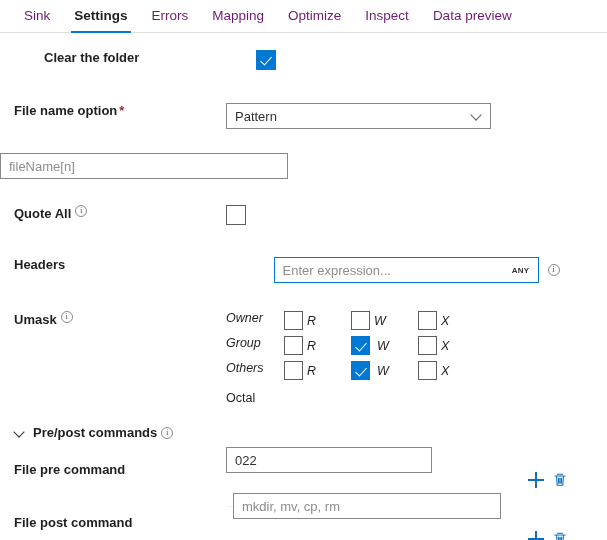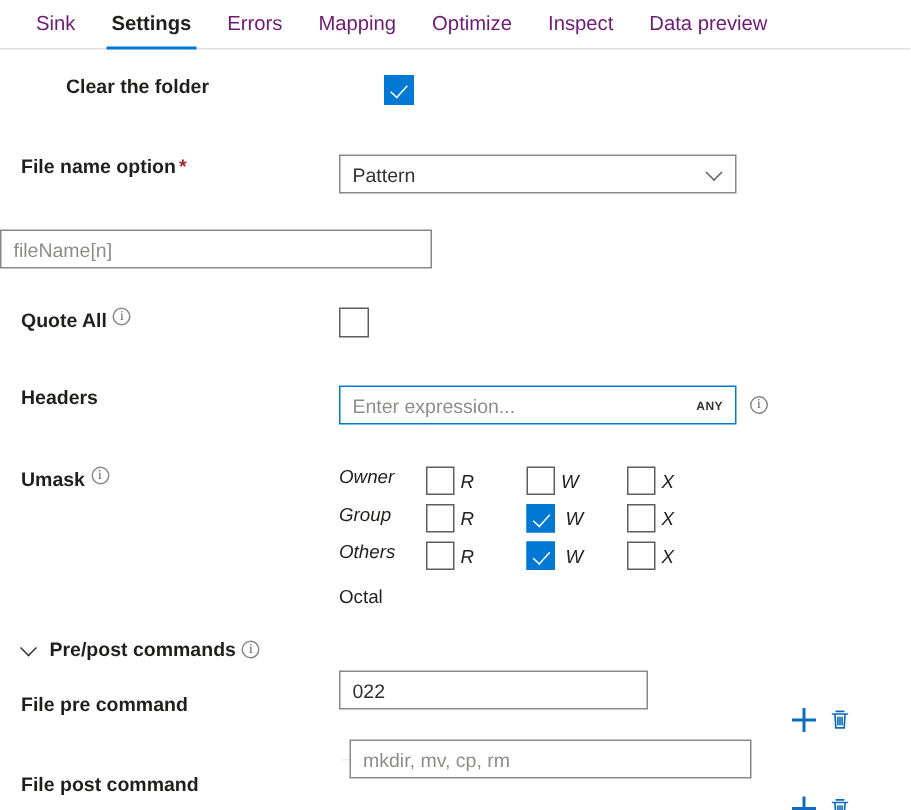--- a/index.html
+++ b/index.html
@@ -290,21 +290,21 @@
     </div>
     <div class="ctl">
       <div class="cb"></div>
     </div>
   </div>
 
   <div class="row" style="margin-top:14px;">
     <div class="label">
       <span>Headers</span>
     </div>
-    <div class="ctl" style="display:flex;align-items:center;">
+    <div class="ctl" style="display:flex;align-items:center;justify-content:center;">
       <div class="input focused" style="width:265px;">
         <span class="ph">Enter expression...</span>
         <span class="any-badge">ANY</span>
       </div>
       <span class="info-icon" style="margin-left:9px;"></span>
     </div>
   </div>
 
   <div class="row" style="margin-top:16px;">
     <div class="label">

